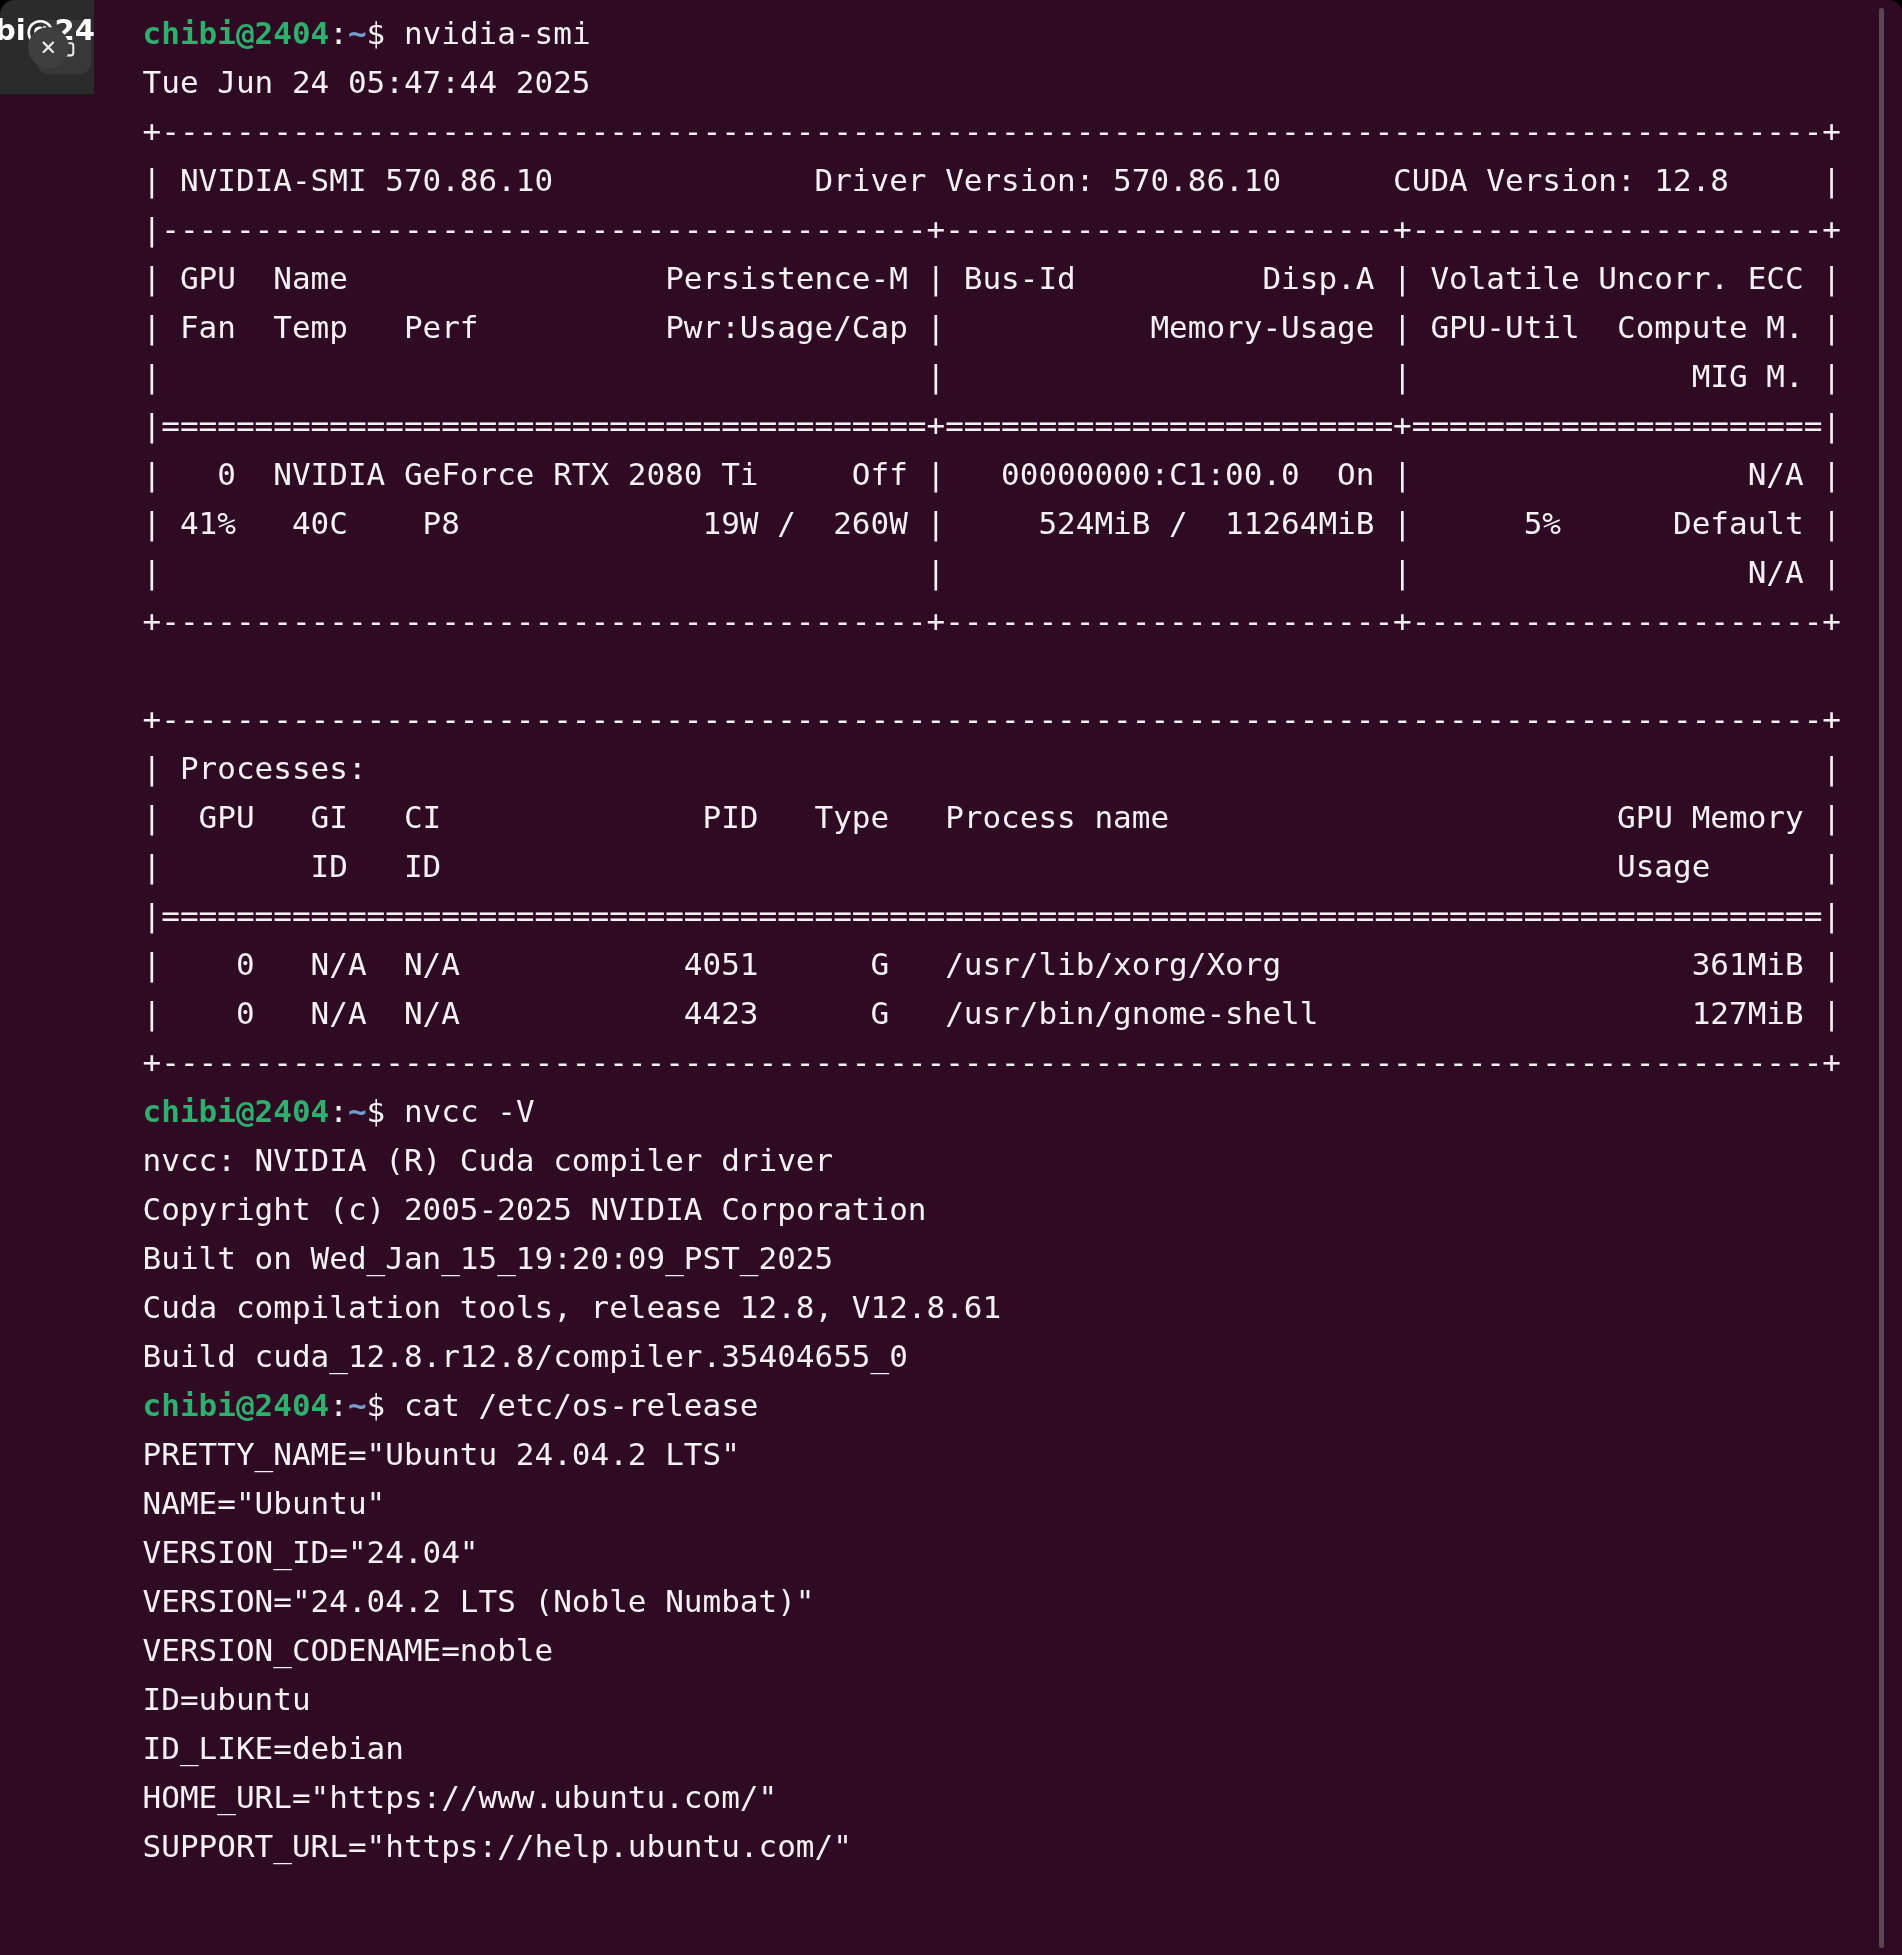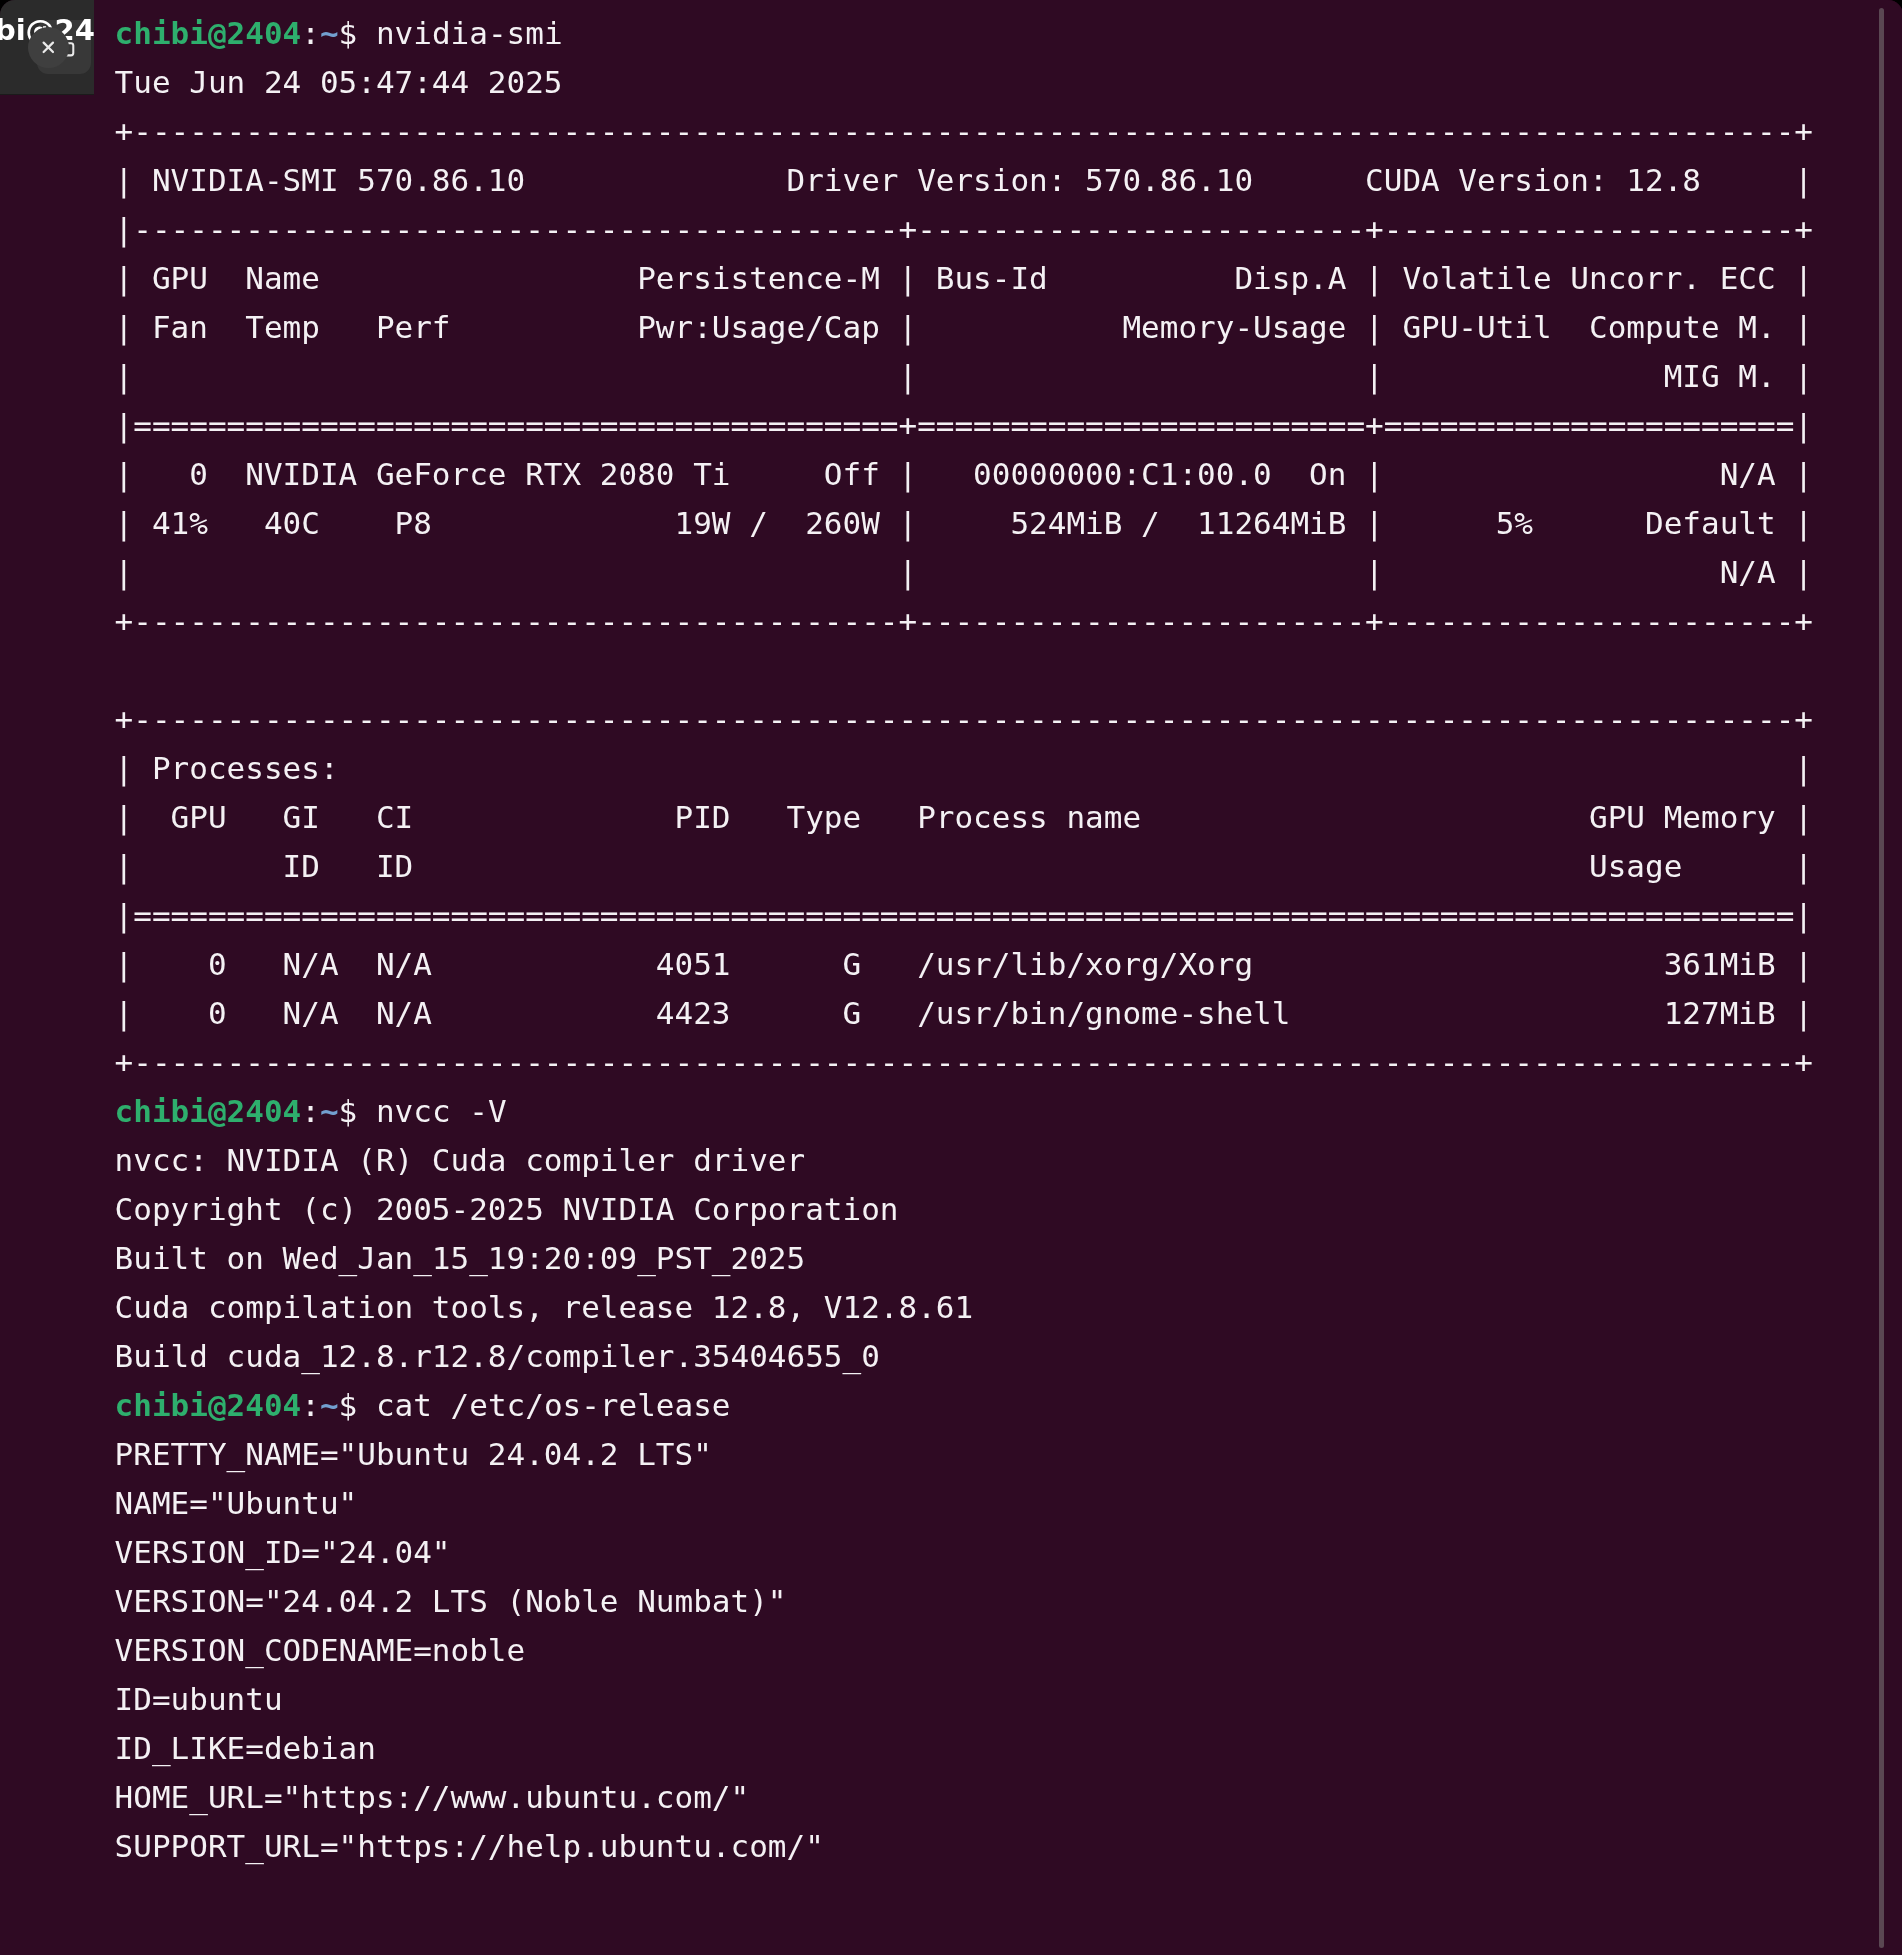--- a/index.html
+++ b/index.html
@@ -95,21 +95,21 @@
     background: var(--terminal-bg, #2f0a23);
   }
   .term-out {
     padding: 9.4px 37px 0 20.6px;
     font-family: "DejaVu Sans Mono", monospace;
     font-size: 31px;
     line-height: 49px;
     color: var(--terminal-text, #f4f1f4);
     white-space: pre;
   }
-  .tline { height: 49px; }
+  .tline { height: 49px; margin-left: 28px; }
   .seg-g { color: var(--prompt-green, #2eaf6d); font-weight: bold; }
   .seg-b { color: var(--path-blue, #729fcf); font-weight: bold; }
   .seg-p { }
   .term-scrollbar {
     position: absolute;
     top: 7.5px;
     bottom: 7.5px;
     right: 17px;
     width: 9.4px;
   }

